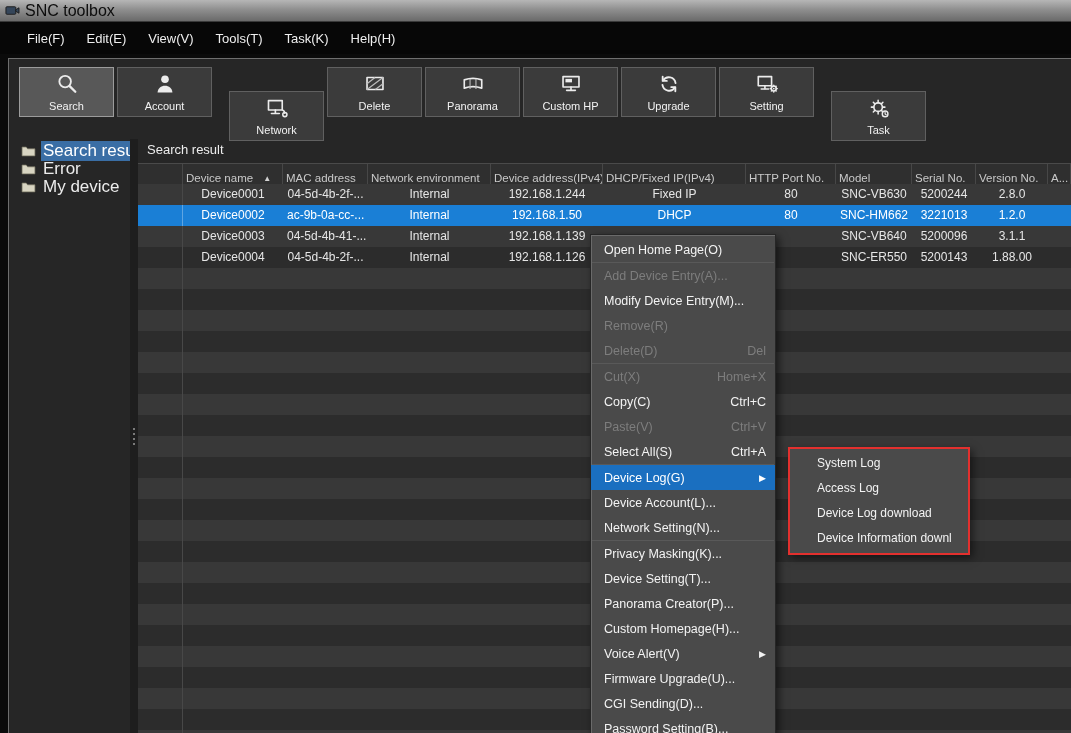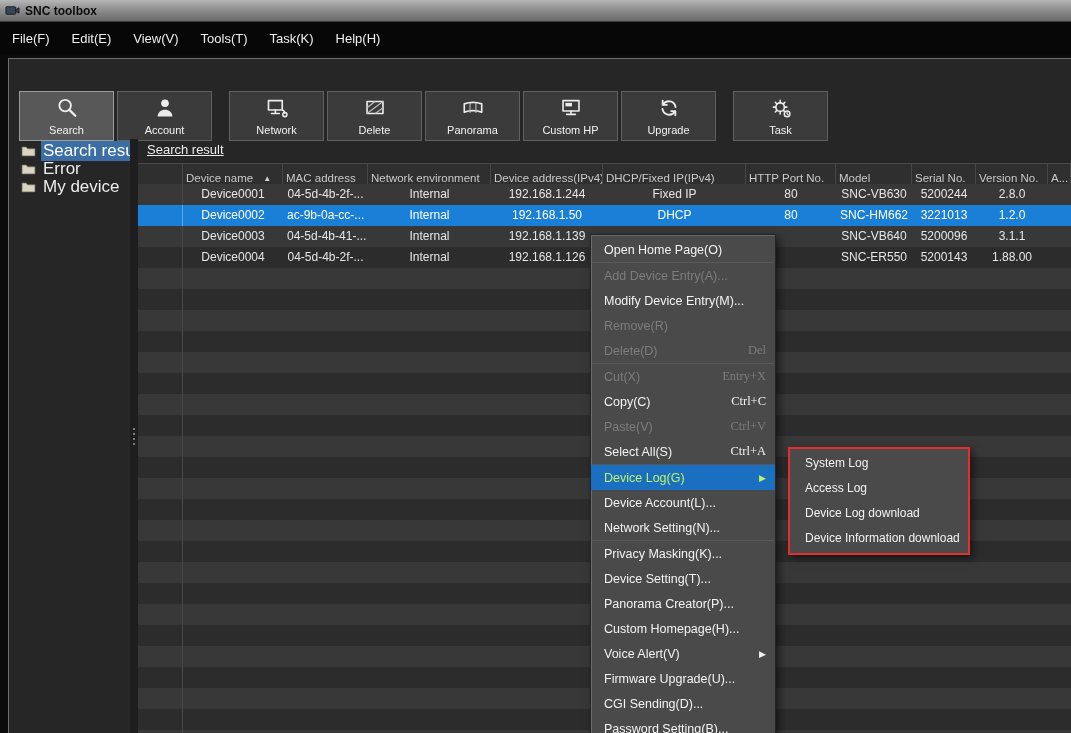--- a/index.html
+++ b/index.html
@@ -11,38 +11,38 @@
   .window { position: relative; width: 1071px; height: 733px; background: #0b0b0b; }
 
   
   .titlebar {
     position: absolute; top: 0; left: 0; right: 0; height: 22px;
     background: linear-gradient(#b6b6b6, #8f8f8f 45%, #6a6a6a);
     display: flex; align-items: center; gap: 5px; padding: 0 5px;
     border-bottom: 1px solid #3a3a3a;
   }
   .appicon svg { width: 15px; height: 15px; display: block; }
-  .app-title { font-size: 12px; font-weight: 700; color: #0d0d0d; }
+  .app-title { font-size: 16px; font-weight: 400; color: #0d0d0d; }
 
   
   .menubar {
     position: absolute; top: 22px; left: 0; right: 0; height: 32px;
-    background: #070707; display: flex; align-items: center; padding: 0 1px;
+    background: #070707; display: flex; align-items: center; padding: 0 16px;
   }
   .menu-item { color: #efefef; font-size: 13px; padding: 3px 11px; white-space: nowrap; }
 
   
   .content {
     position: absolute; top: 58px; left: 8px; right: 0; bottom: 0;
     background: #262626; border-top: 1px solid #6f6f6f; border-left: 1px solid #6f6f6f;
     overflow: hidden;
   }
 
   
-  .toolbar { position: absolute; top: 8px; left: 10px; display: flex; gap: 3px; align-items: flex-end; }
+  .toolbar { position: absolute; top: 8px; left: 10px; display: flex; gap: 3px; }
   .tbtn {
     width: 95px; height: 50px; background: #3b3b3b; border: 1px solid #606060;
     display: flex; flex-direction: column; align-items: center; justify-content: space-between;
     padding: 4px 0; cursor: default;
   }
   .tbtn.gap { margin-left: 14px; margin-top: 24px; }
   .tbtn.active { background: #585858; border-color: #9c9c9c; }
   .ticon { height: 24px; display: flex; align-items: center; }
   .ticon svg { width: 24px; height: 24px; display: block; }
   .tlbl { color: #f2f2f2; font-size: 11px; line-height: 11px; white-space: nowrap; }
@@ -56,21 +56,21 @@
 
   
   .splitter {
     position: absolute; top: 80px; left: 121px; width: 8px; bottom: 0; background: #1e1e1e;
     display: flex; flex-direction: column; align-items: center; justify-content: center; gap: 3px;
   }
   .splitter i { width: 2px; height: 2px; background: #9a9a9a; border-radius: 50%; }
 
   
   .main { position: absolute; top: 80px; left: 129px; right: 0; bottom: 0; overflow: hidden; }
-  .section-label { position: absolute; top: 3px; left: 9px; color: #ececec; font-size: 13px; text-decoration: underline; }
+  .section-label { position: absolute; top: 3px; left: 9px; color: #ececec; font-size: 13px; }
   .thead {
     position: absolute; top: 24px; left: 0; right: 0; height: 30px;
     background: #2f2f2f; border-top: 1px solid #4a4a4a; border-bottom: 1px solid #1f1f1f;
     display: flex; overflow: hidden;
   }
   .th {
     flex: 0 0 auto; border-right: 1px solid #474747; color: #c9c9c9; font-size: 11.5px;
     padding: 0 3px; overflow: hidden; white-space: nowrap; display: flex; align-items: center;
   }
   .th .sort { margin-left: 10px; font-size: 8px; color: #d2d2d2; }
@@ -95,29 +95,29 @@
   .context-menu {
     position: absolute; left: 590px; top: 234px; width: 186px;
     background: #4a4a4a; border: 1px solid #262626; padding: 2px 0; z-index: 20;
     box-shadow: inset 1px 1px 0 #6a6a6a, 3px 3px 8px rgba(0,0,0,.55);
   }
   .cm-item {
     height: 25px; display: flex; align-items: center;
     padding: 0 9px 0 13px; font-size: 12.5px; color: #f3f3f3; white-space: nowrap;
   }
   .cm-item.disabled { color: #7d7d7d; }
-  .cm-item.highlighted { background: var(--menu-blue, #1a6fc0); color: #bef264; }
-  .cm-short { margin-left: auto; font-family: Liberation Serif, serif; }
+  .cm-item.highlighted { background: var(--menu-blue, #1a6fc0); color: #ffffff; }
+  .cm-short { margin-left: auto; }
   .cm-arrow { margin-left: auto; font-size: 9px; }
   .cm-sep { height: 1px; background: #3a3a3a; border-bottom: 1px solid #595959; margin: 0 1px; }
 
   
   .submenu {
     position: absolute; left: 788px; top: 447px; width: 182px;
-    background: #4a4a4a; border: 2px solid var(--red, #e3302e); padding: 2px 4px; z-index: 21;
+    background: #4a4a4a; border: 2px solid var(--red, #e3302e); padding: 2px 16px; z-index: 21;
     box-shadow: 3px 3px 8px rgba(0,0,0,.5);
   }
   .sm-item { height: 25px; line-height: 25px; padding: 0 6px 0 11px; font-size: 12px; color: #f3f3f3; white-space: nowrap; overflow: hidden; }
 </style>
 </head>
 <body>
 
 <div class="window">
   <div class="titlebar">
     <span class="appicon">
@@ -204,20 +204,33 @@
           <span class="ticon">
             <svg viewBox="0 0 22 22">
               <path d="M17 10.2a6.2 6.2 0 0 0-11.4-2.4" stroke="#ececec" fill="none" stroke-linecap="round" stroke-linejoin="round" stroke-width="1.7"></path>
               <path d="M5.2 4.4v3.8H9" stroke="#ececec" fill="none" stroke-linecap="round" stroke-linejoin="round" stroke-width="1.7"></path>
               <path d="M5 11.8a6.2 6.2 0 0 0 11.4 2.4" stroke="#ececec" fill="none" stroke-linecap="round" stroke-linejoin="round" stroke-width="1.7"></path>
               <path d="M16.8 17.6v-3.8H13" stroke="#ececec" fill="none" stroke-linecap="round" stroke-linejoin="round" stroke-width="1.7"></path>
             </svg>
           </span>
           <span class="tlbl">Upgrade</span>
         </div>
+        <div class="tbtn">
+          <span class="ticon">
+            <svg viewBox="0 0 22 22">
+              <rect x="3" y="4.2" width="12.2" height="8.4" stroke="#ececec" fill="none" stroke-linecap="round" stroke-linejoin="round" stroke-width="1.5"></rect>
+              <line x1="9.1" y1="12.6" x2="9.1" y2="15.2" stroke="#ececec" fill="none" stroke-linecap="round" stroke-linejoin="round" stroke-width="1.5"></line>
+              <line x1="5.7" y1="15.6" x2="12.5" y2="15.6" stroke="#ececec" fill="none" stroke-linecap="round" stroke-linejoin="round" stroke-width="1.5"></line>
+              <circle cx="17.2" cy="15.2" r="2.3" stroke="#ececec" fill="none" stroke-linecap="round" stroke-linejoin="round" stroke-width="1.4"></circle>
+              <circle cx="17.2" cy="15.2" r="0.8" fill="#ececec"></circle>
+              <path d="M17.2 11.9v1.1M17.2 17.4v1.1M13.9 15.2h1.1M19.4 15.2h1.1M14.9 12.9l.8.8M18.7 16.7l.8.8M19.5 12.9l-.8.8M15.7 16.7l-.8.8" stroke="#ececec" fill="none" stroke-linecap="round" stroke-linejoin="round" stroke-width="1.1"></path>
+            </svg>
+          </span>
+          <span class="tlbl">Setting</span>
+        </div>
         <div class="tbtn gap">
           <span class="ticon">
             <svg viewBox="0 0 22 22">
               <circle cx="10.2" cy="10.2" r="3.9" stroke="#ececec" fill="none" stroke-linecap="round" stroke-linejoin="round" stroke-width="1.5"></circle>
               <path d="M10.2 4v2M10.2 14.4v2M4 10.2h2M14.4 10.2h2M5.8 5.8l1.4 1.4M13.2 13.2l1.4 1.4M14.6 5.8l-1.4 1.4M7.2 13.2l-1.4 1.4" stroke="#ececec" fill="none" stroke-linecap="round" stroke-linejoin="round" stroke-width="1.4"></path>
               <circle cx="16.6" cy="16.4" r="2.6" stroke="#ececec" stroke-width="1.3" fill="#3b3b3b"></circle>
               <path d="M16.6 15.1v1.4l1 .6" stroke="#ececec" fill="none" stroke-linecap="round" stroke-linejoin="round" stroke-width="1.1"></path>
             </svg>
           </span>
           <span class="tlbl">Task</span>
@@ -436,21 +449,21 @@
       <div class="cm-item disabled">
         <span class="cm-label">Remove(R)</span>
       </div>
       <div class="cm-item disabled">
         <span class="cm-label">Delete(D)</span>
         <span class="cm-short">Del</span>
       </div>
       <div class="cm-sep"></div>
       <div class="cm-item disabled">
         <span class="cm-label">Cut(X)</span>
-        <span class="cm-short">Entry+X</span>
+        <span class="cm-short">Home+X</span>
       </div>
       <div class="cm-item">
         <span class="cm-label">Copy(C)</span>
         <span class="cm-short">Ctrl+C</span>
       </div>
       <div class="cm-item disabled">
         <span class="cm-label">Paste(V)</span>
         <span class="cm-short">Ctrl+V</span>
       </div>
       <div class="cm-item">

